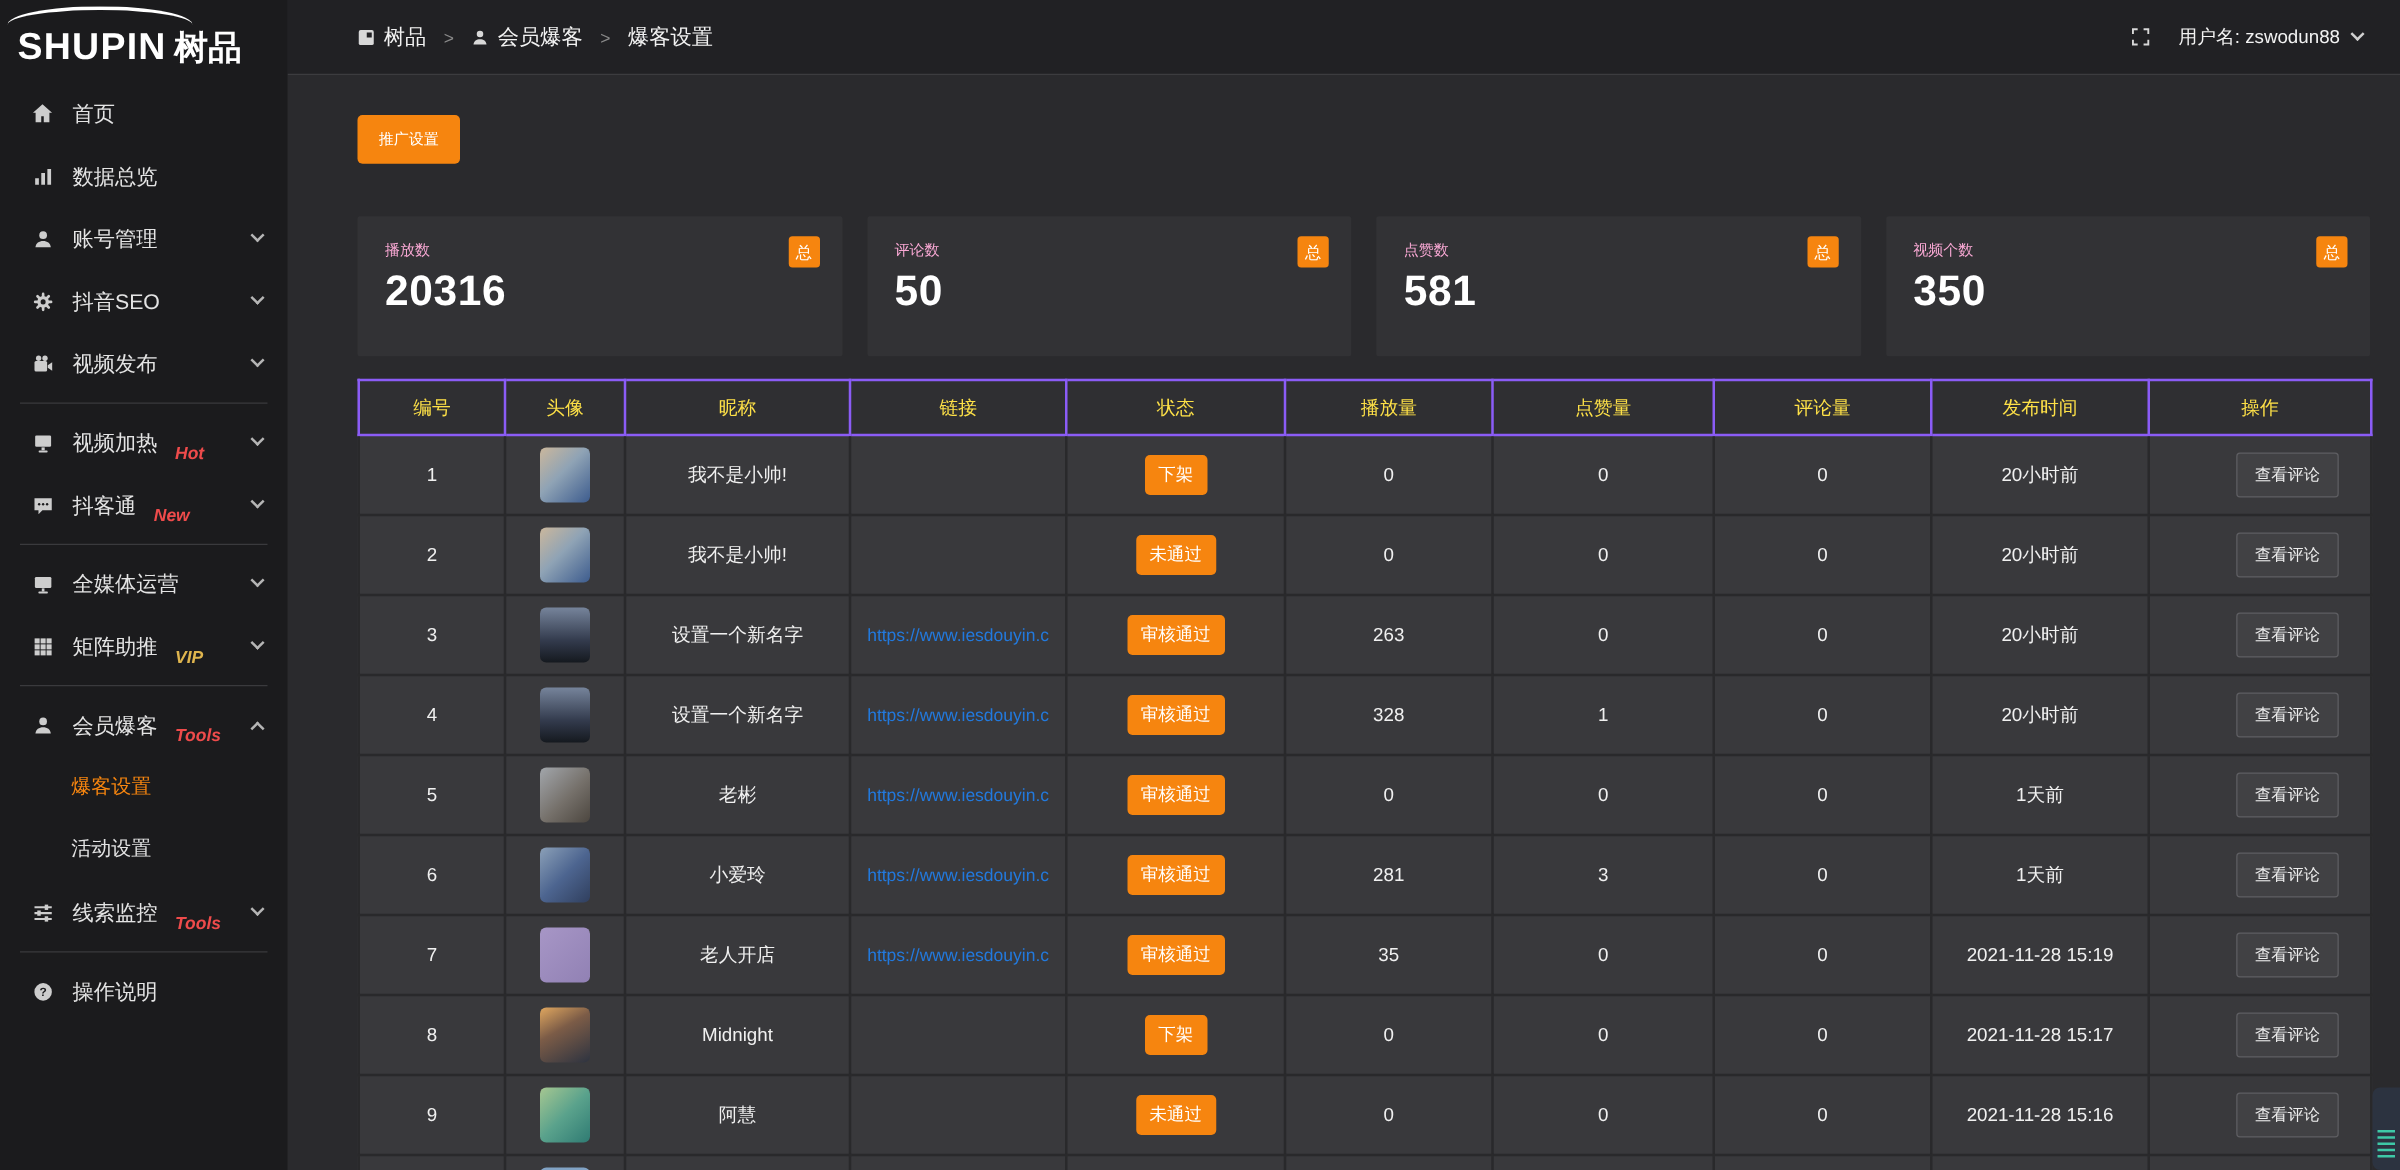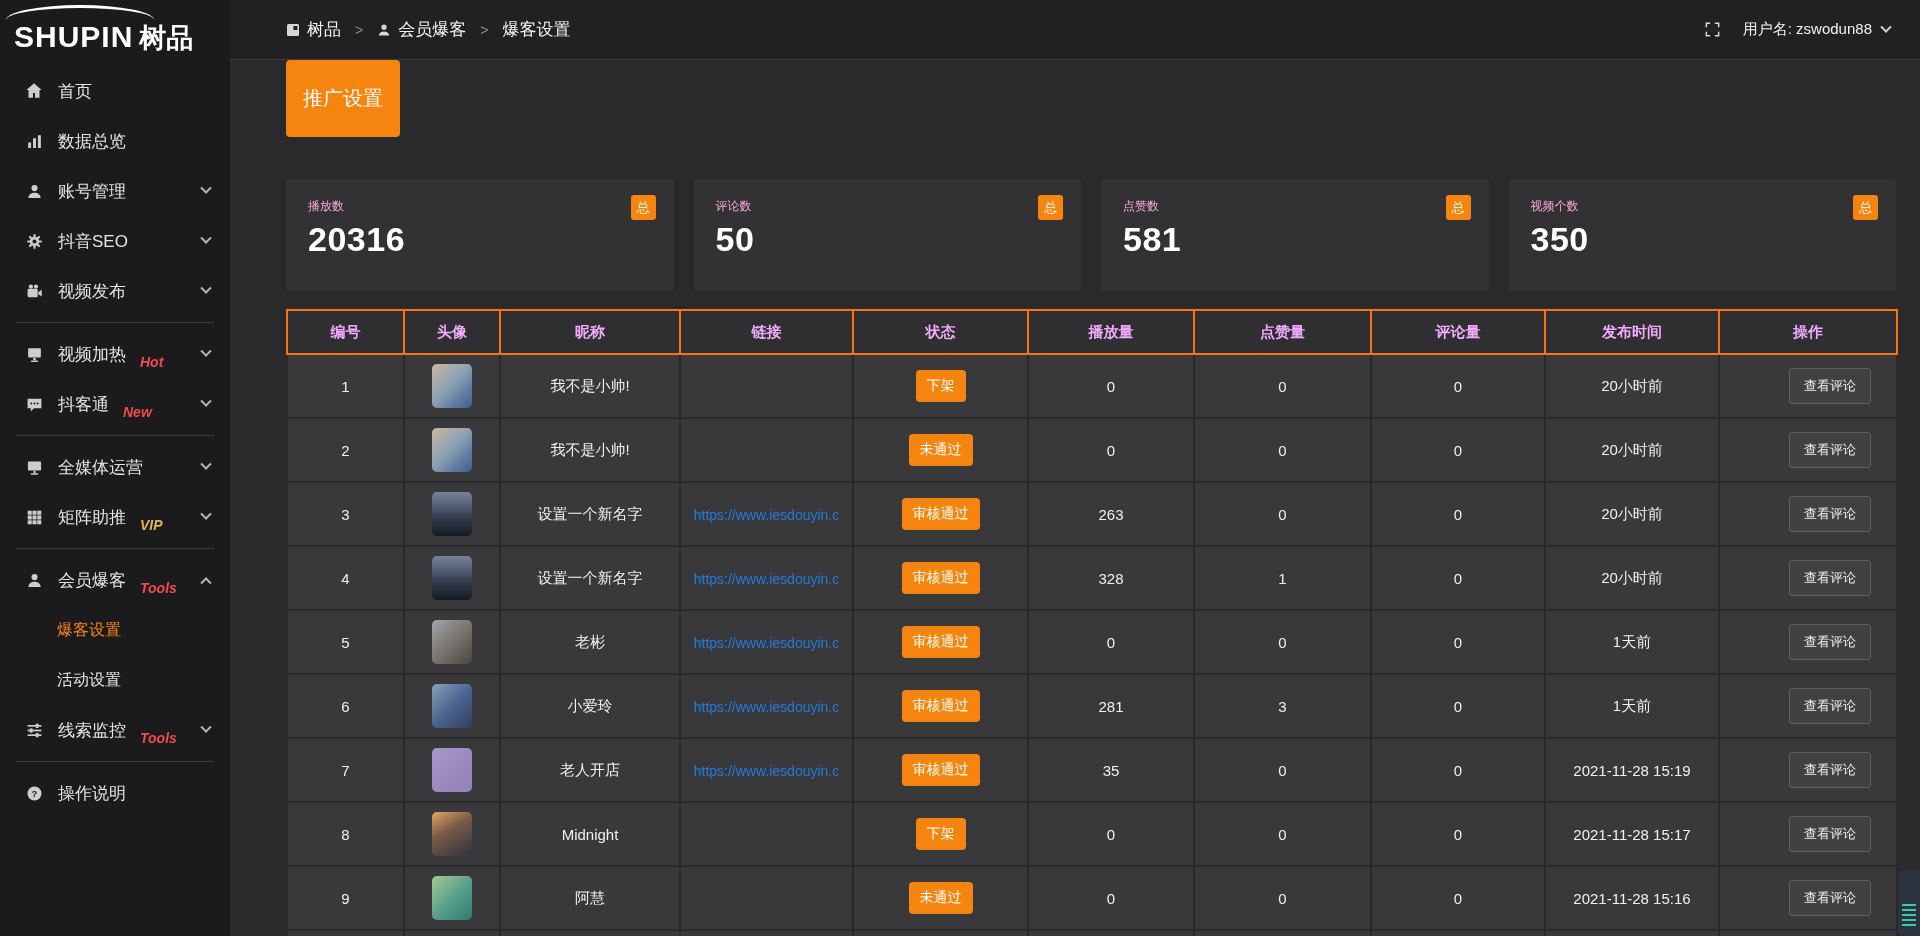--- a/index.html
+++ b/index.html
@@ -31,31 +31,31 @@
   .crumb { display:flex; align-items:center; gap:7px; color:#f2f2f2; font-size:17px; cursor:pointer; }
   .crumb.current { cursor:default; }
   .crumb-sep { color:#8a8a8a; font-size:14px; padding:0 4px; }
   .top-right { margin-left:auto; display:flex; align-items:center; gap:22px; }
   .fs-btn { display:flex; cursor:pointer; }
   .user-box { display:flex; align-items:center; gap:8px; color:#f2f2f2; font-size:15px; cursor:pointer; }
   .user-box .chev { margin-left:2px; border-color:#d0d0d0; }
 
   
   .content { position:absolute; left:230px; right:0; top:60px; bottom:0; padding:0 24px 0 56px; }
-  .promo-btn { background:#f6850f; color:#fff; border:none; border-radius:4px; font-size:20px; padding:25px 17px; cursor:pointer; font-family:inherit; }
+  .promo-btn { margin-top:32px; background:#f6850f; color:#fff; border:none; border-radius:4px; font-size:12px; padding:11px 17px; cursor:pointer; font-family:inherit; }
 
   .cards { display:flex; gap:20px; margin-top:42px; }
   .card { flex:1; height:112px; background:#323235; padding:19px 22px; position:relative; border-radius:2px; }
   .card-label { font-size:12px; color:#f9a8d4; }
   .card-value { font-size:34px; font-weight:600; color:#fff; margin-top:5px; letter-spacing:.5px; }
   .card-badge { position:absolute; top:16px; right:18px; width:25px; height:25px; background:#f6850f; color:#fff; font-size:13px; text-align:center; line-height:25px; border-radius:3px; }
 
   .table-wrap { margin-top:18px; }
   table { width:100%; border-collapse:collapse; table-layout:fixed; background:#39393c; border:2px solid #29292b; }
-  th { height:44px; background:#2f2f32; color:#f0abfc; font-size:15px; font-weight:bold; border:2px solid #f97316; }
+  th { height:44px; background:#2f2f32; color:#fde047; font-size:15px; font-weight:normal; border:2px solid #8b5cf6; }
   td { height:64px; text-align:center; color:#f0f0f0; font-size:15px; border:2px solid #29292b; overflow:hidden; white-space:nowrap; }
   .avatar { width:40px; height:44px; border-radius:5px; margin:0 auto; }
   .link { color:#2279dd; font-size:14px; text-decoration:none; cursor:pointer; }
   .status-badge { display:inline-block; background:#f6850f; color:#fff; font-size:14px; padding:7px 11px; border-radius:4px; }
   .act-btn { background:#414144; border:1px solid #5f5f63; color:#ededed; font-size:13px; padding:8px 14px; border-radius:3px; cursor:pointer; font-family:inherit;margin-left:44px; }
 
   .float-widget { position:absolute; right:0; bottom:0; width:22px; height:66px; background:#2c3340; border-radius:6px 0 0 6px; z-index:5; cursor:pointer; padding:34px 4px 0; }
   .float-widget i { display:block; height:2px; background:#3ec9a7; margin-bottom:3px; }
 </style>
 </head>

